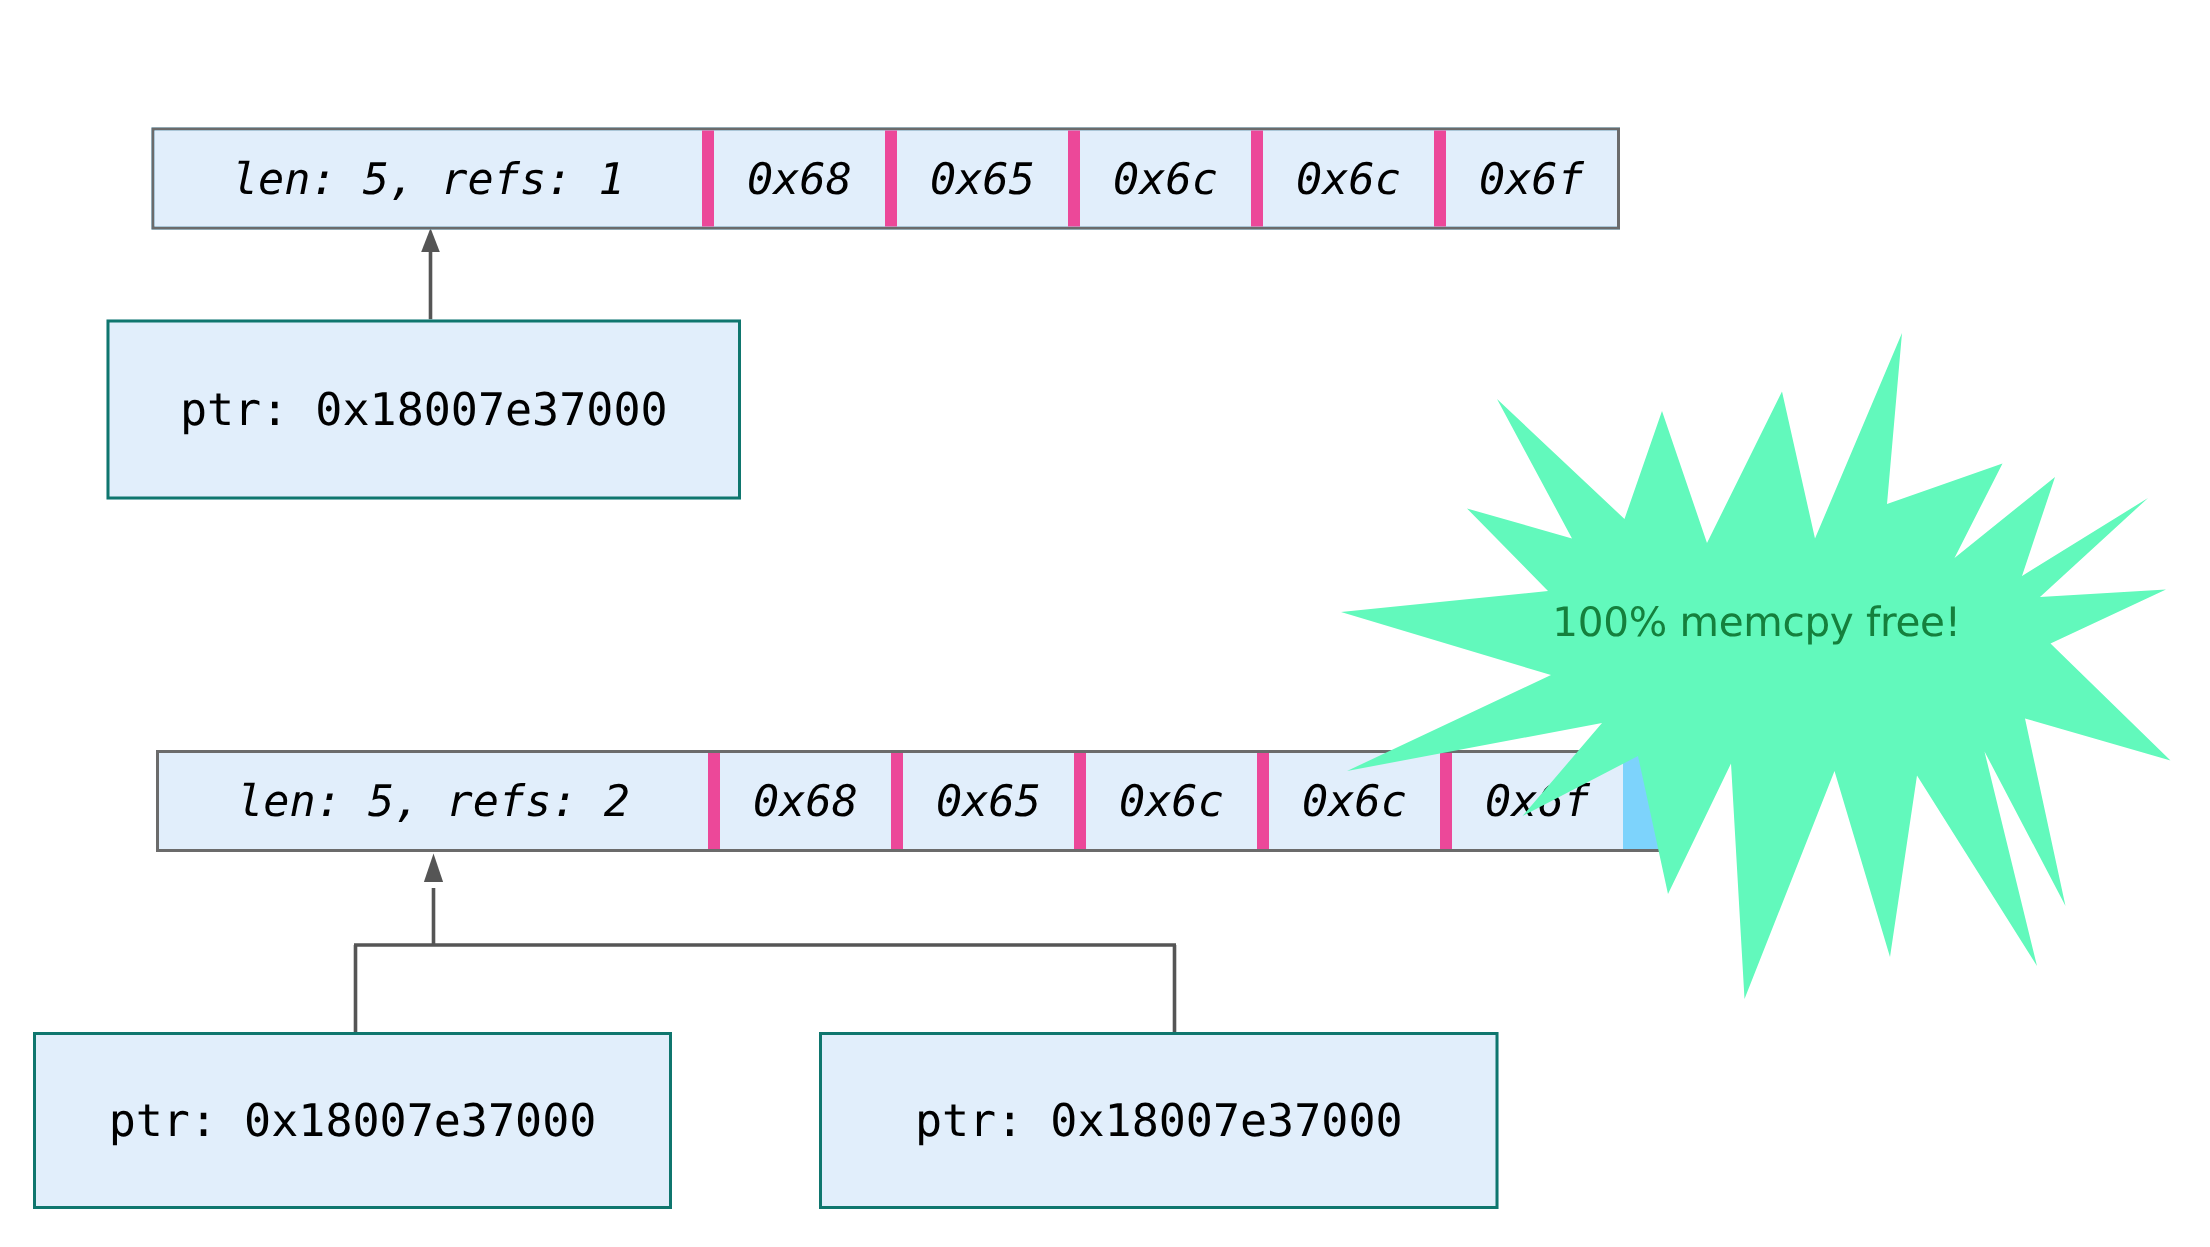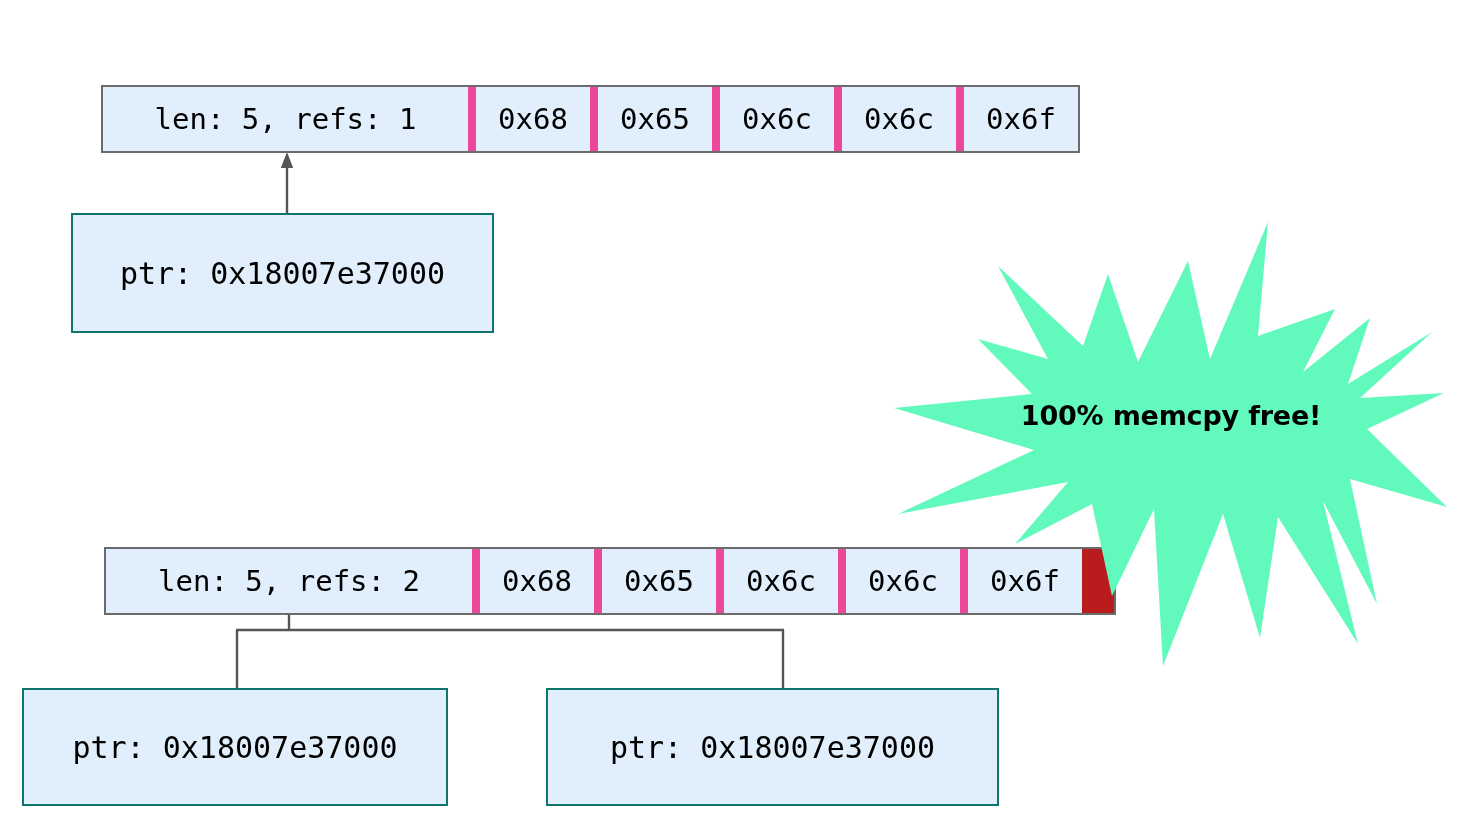--- a/index.html
+++ b/index.html
@@ -18,21 +18,22 @@
     background: #ffffff;
     overflow: hidden;
   }
 
   
   .memrow {
     position: absolute;
     display: flex;
     border: 2px solid #6b6b6b;
     box-sizing: border-box;
-    background: #b91c1c;
+    background: #7dd3fc;
+    font-style: italic;
   }
   .memrow .cell {
     box-sizing: border-box;
     background: #e1eefb;
     display: flex;
     align-items: center;
     justify-content: center;
     font-family: "DejaVu Sans Mono", "Liberation Mono", monospace;
     color: #000000;
     white-space: pre;
@@ -78,22 +79,22 @@
   }
 
   
   .burst-svg {
     position: absolute;
     overflow: visible;
   }
   .burst-text {
     position: absolute;
     font-family: "DejaVu Sans", "Liberation Sans", sans-serif;
-    font-weight: bold;
-    color: #000000;
+    font-weight: normal;
+    color: #15803d;
     white-space: pre;
     text-align: center;
     letter-spacing: -0.2px;
   }
 </style>
 </head>
 <body>
 
 <div id="canvas">
 
@@ -125,21 +126,21 @@
     <div class="cell" style="width:122px; font-size:29px;">0x6c</div>
     <div class="cell" style="width:122px; font-size:29px;">0x6c</div>
     <div class="cell" style="width:122px; font-size:29px;">0x6f</div>
   </div>
 
   <div class="ptrbox" style="left:71px; top:213px; width:423px; height:120px;">
     <span style="font-size:30px;">ptr: 0x18007e37000</span>
   </div>
 
 
-  <div class="memrow" id="row-after" style="left:104px; top:500px; width:1012px; height:68px;margin-top:47px;">
+  <div class="memrow" id="row-after" style="left:104px; top:500px; width:1012px; height:68px;">
     <div class="cell" style="width:366px; font-size:29px;">len: 5, refs: 2</div>
     <div class="cell" style="width:122px; font-size:29px;">0x68</div>
     <div class="cell" style="width:122px; font-size:29px;">0x65</div>
     <div class="cell" style="width:122px; font-size:29px;">0x6c</div>
     <div class="cell" style="width:122px; font-size:29px;">0x6c</div>
     <div class="cell" style="width:122px; font-size:29px;">0x6f</div>
   </div>
 
   <div class="ptrbox" style="left:22px; top:688px; width:426px; height:118px;">
     <span style="font-size:30px;">ptr: 0x18007e37000</span>

